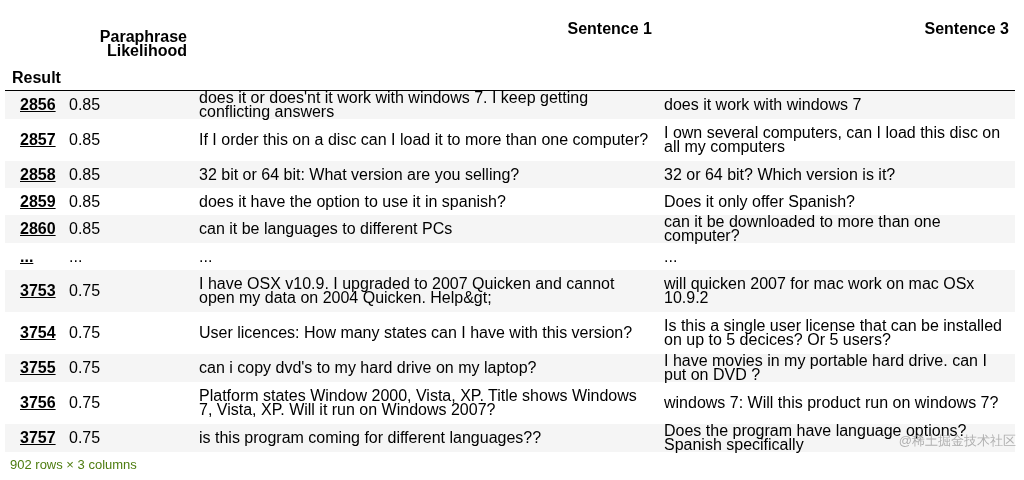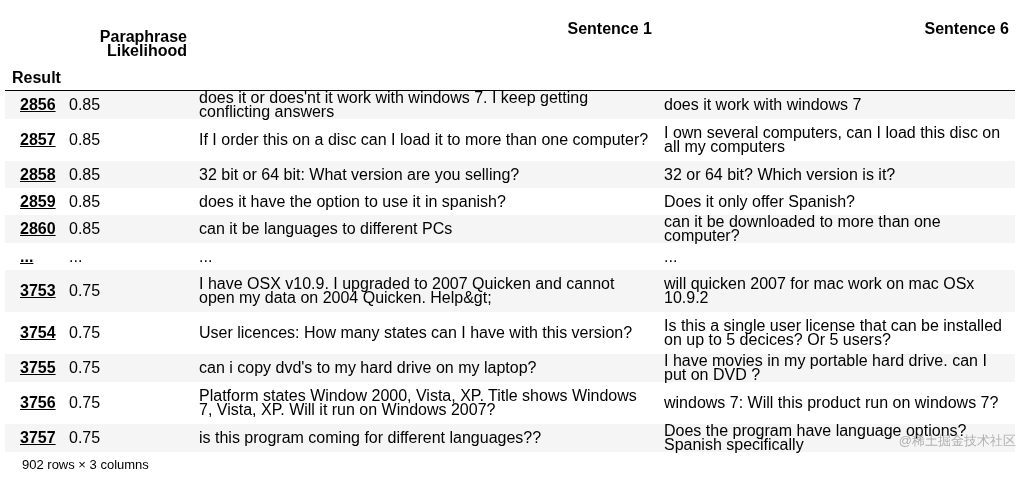--- a/index.html
+++ b/index.html
@@ -22,21 +22,21 @@
   thead tr.h2 th { height: 24px; text-align: right; padding-left: 7px; vertical-align: middle; border-bottom: 1px solid #000; }
   tbody td {
     text-align: left; padding: 0 6px; line-height: 14px; vertical-align: middle;
   }
   tbody td.idx { font-weight: bold; text-align: left; padding-left: 15px; text-decoration: underline; }
   tbody tr:nth-child(odd) td { background: #f5f5f5; }
   tbody tr.r1 td { height: 27px; }
   tbody tr.r2 td { height: 42px; }
   tbody tr.rell td { height: 27px; }
   .footer {
-    position: absolute; left: 22px; top: 457px; font-size: 13px; color: #000000;
+    position: absolute; left: 10px; top: 457px; font-size: 13px; color: #4d7c0f;
   }
   .watermark {
     position: absolute; right: 8px; top: 432px; font-size: 13px; color: #b0b0b0;
   }
 </style>
 </head>
 <body>
 
 <div class="wrap">
   <table>
@@ -47,21 +47,21 @@
         <col class="c3">
       </colgroup>
     <thead>
       <tr class="h1">
         <th></th>
         <th>
           <span>Paraphrase</span><br>
           <span>Likelihood</span>
         </th>
         <th class="c2h">Sentence 1</th>
-        <th class="c3h">Sentence 6</th>
+        <th class="c3h">Sentence 3</th>
       </tr>
       <tr class="h2">
         <th>Result</th>
         <th></th>
         <th></th>
         <th></th>
       </tr>
     </thead>
     <tbody id="tbody">
         <tr class="r1">

